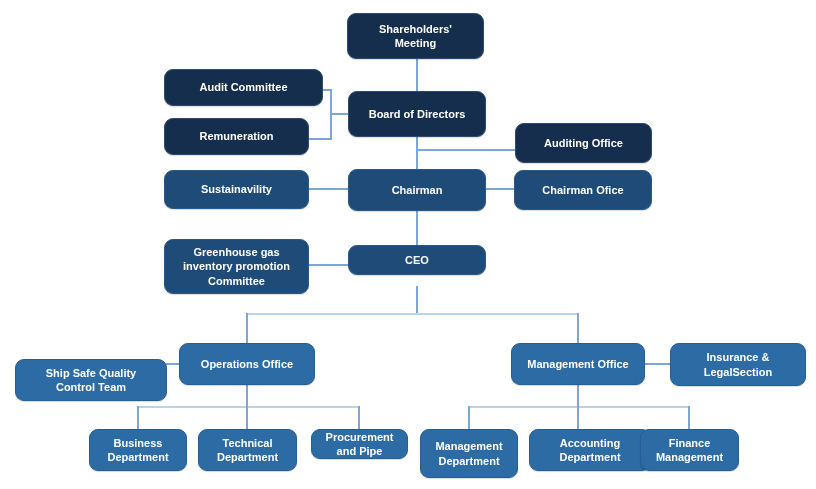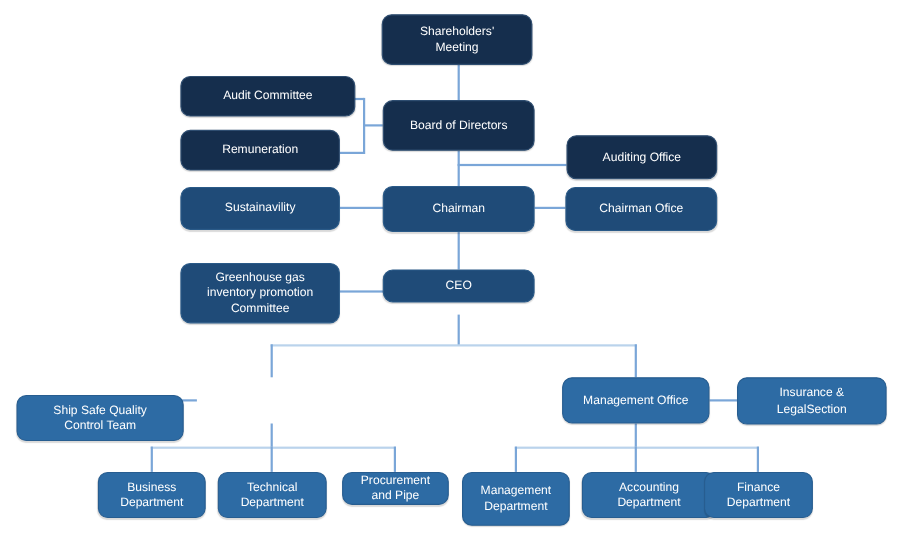--- a/index.html
+++ b/index.html
@@ -18,21 +18,21 @@
     background:var(--background);
     font-family:"Liberation Sans", sans-serif;
     overflow:hidden;
   }
   .node{
     position:absolute;
     box-sizing:border-box;
     border-radius:9px;
     color:var(--text-color);
     font-size:11px;
-    font-weight:normal;
+    font-weight:bold;
     line-height:1.28;
     display:flex;
     align-items:center;
     justify-content:center;
     text-align:center;
     padding:2px 10px;
     white-space:pre-line;
     box-shadow:0 1px 1px rgba(0,0,0,0.15);
   }
   .dark{background:var(--dark-navy);border:1px solid #2e4d70;}
@@ -90,30 +90,31 @@
   <div class="node mid" style="left:164px;top:170px;width:145px;height:39px">Sustainavility</div>
   <div class="node mid" style="left:348px;top:169px;width:138px;height:42px">Chairman</div>
   <div class="node mid" style="left:514px;top:170px;width:138px;height:40px">Chairman Ofice</div>
   <div class="node mid" style="left:164px;top:239px;width:145px;height:55px">Greenhouse gas
 inventory promotion
 Committee</div>
   <div class="node mid" style="left:348px;top:245px;width:138px;height:30px">CEO</div>
 
   <div class="node steel" style="left:15px;top:359px;width:152px;height:42px">Ship Safe Quality
 Control Team</div>
+  <div class="node steel" style="left:179px;top:343px;width:136px;height:42px">Operations Office</div>
   <div class="node steel" style="left:511px;top:343px;width:134px;height:42px">Management Office</div>
   <div class="node steel" style="left:670px;top:343px;width:136px;height:43px">Insurance &amp;
 LegalSection</div>
 
   <div class="node steel" style="left:89px;top:429px;width:98px;height:42px">Business
 Department</div>
   <div class="node steel" style="left:198px;top:429px;width:99px;height:42px">Technical
 Department</div>
   <div class="node steel" style="left:311px;top:429px;width:97px;height:30px">Procurement
 and Pipe</div>
   <div class="node steel" style="left:420px;top:429px;width:98px;height:49px">Management
 Department</div>
   <div class="node steel" style="left:529px;top:429px;width:122px;height:42px">Accounting
 Department</div>
   <div class="node steel" style="left:640px;top:429px;width:99px;height:42px">Finance
-Department</div>
+Management</div>
 
 </div>
 
 </body></html>

